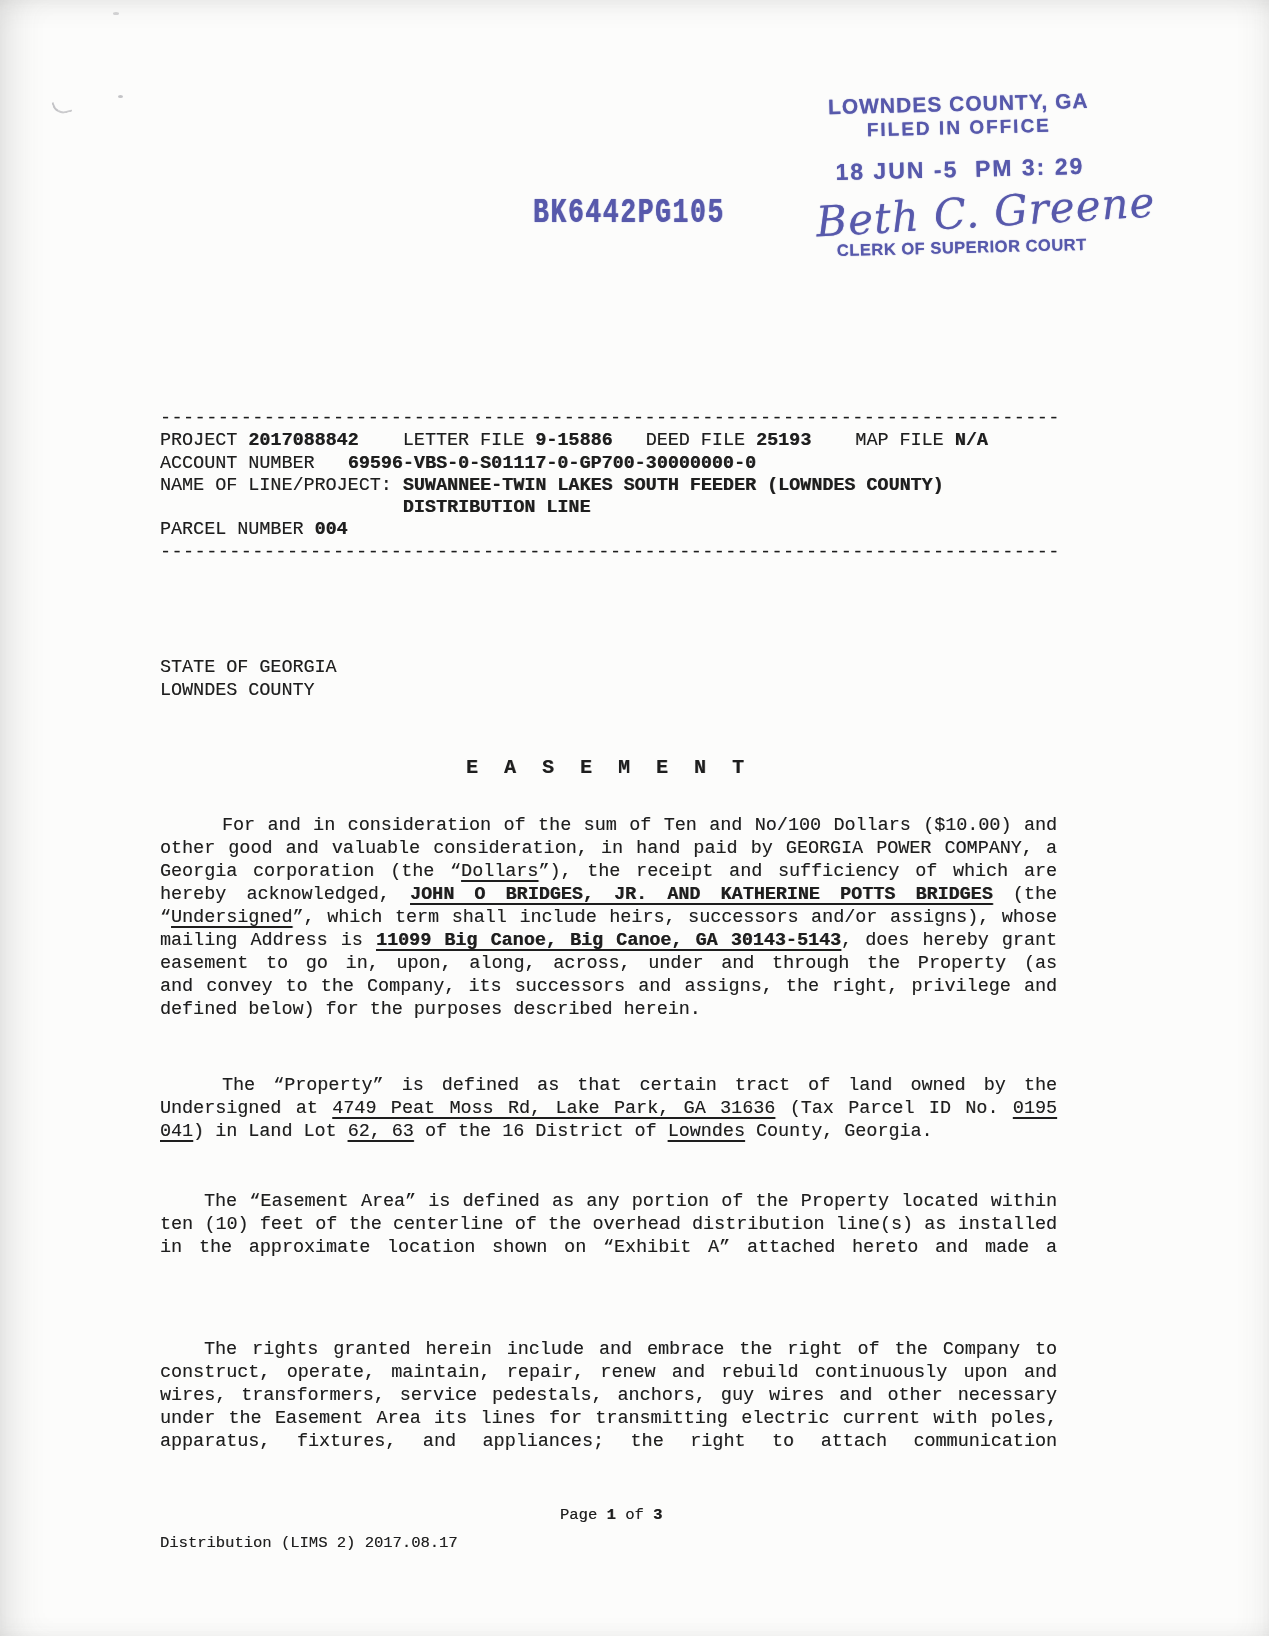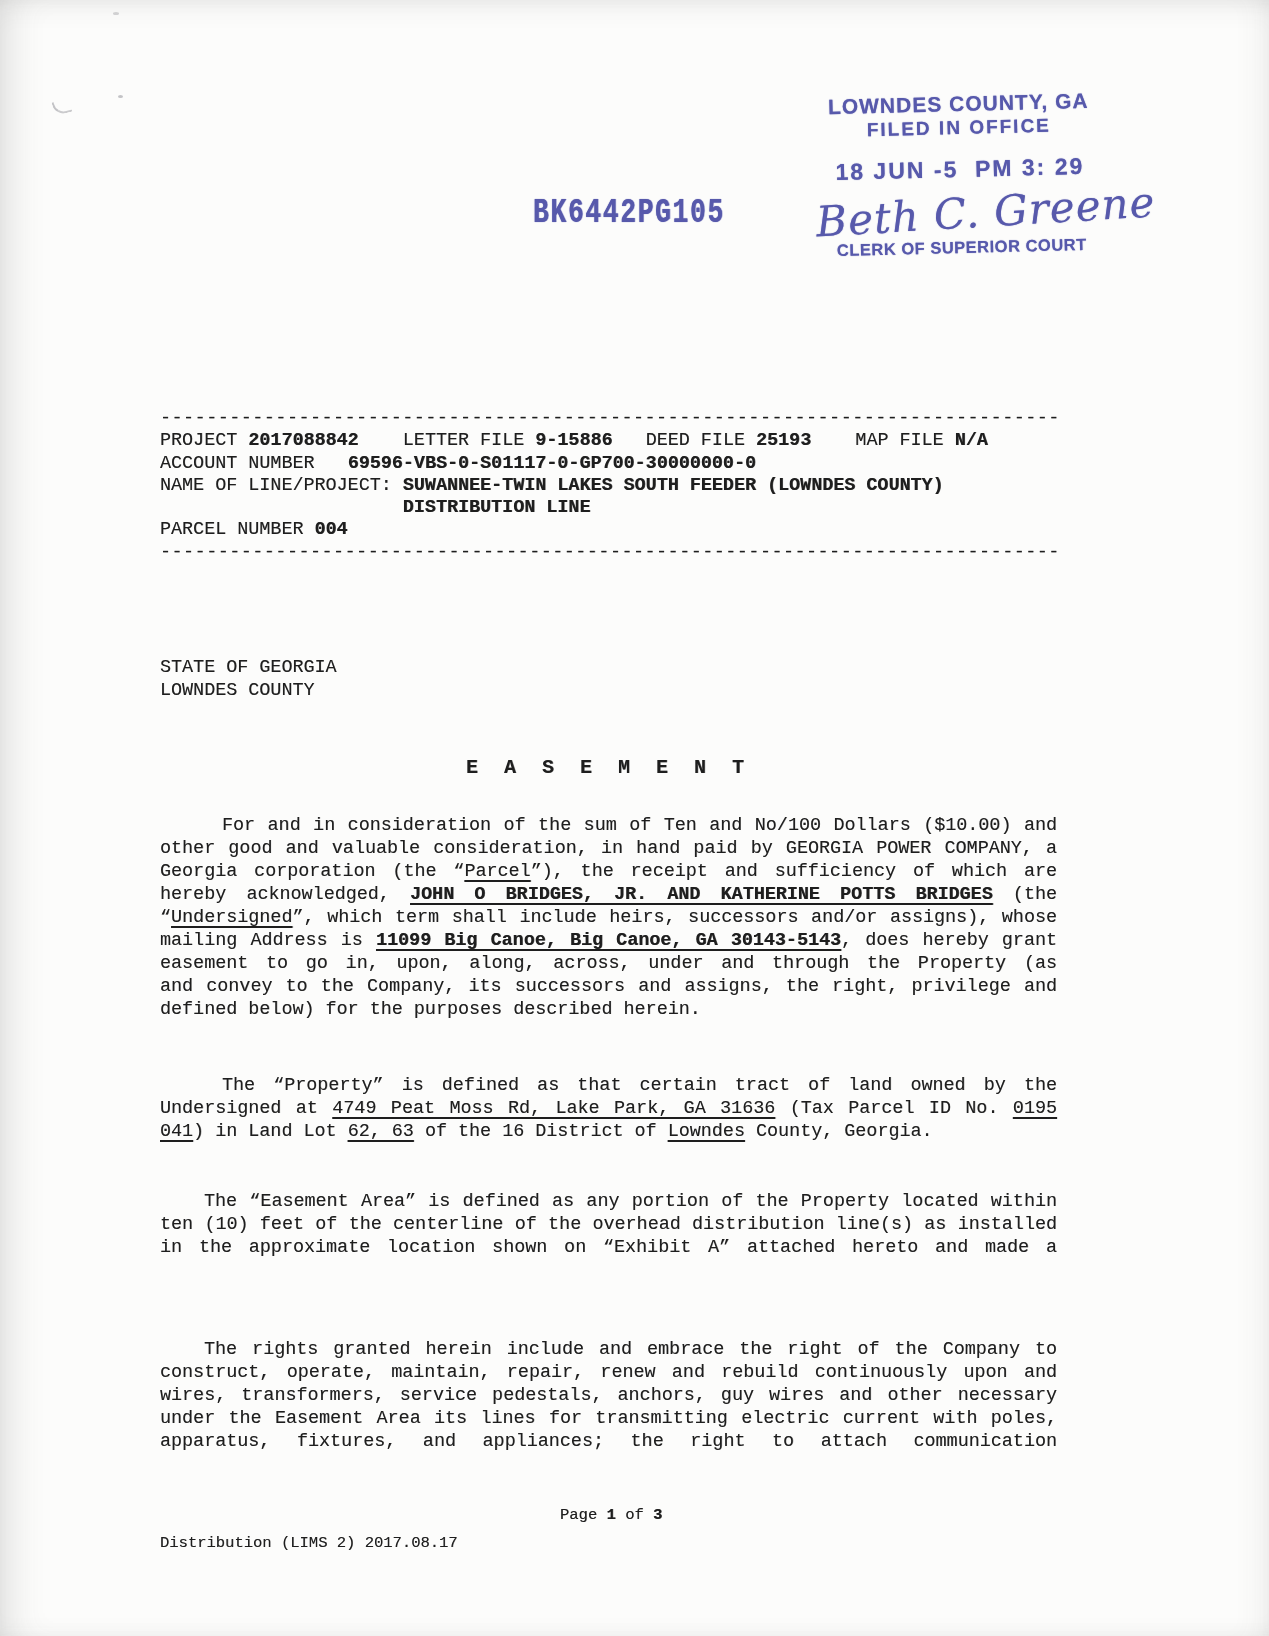--- a/index.html
+++ b/index.html
@@ -129,21 +129,21 @@
   <div class="state-block mono-text">
       <div class="t-line"><span>STATE OF GEORGIA</span></div>
       <div class="t-line"><span>LOWNDES COUNTY</span></div>
     </div>
 
   <div class="easement-title mono-text">E A S E M E N T</div>
 
   <div class="para para-1 mono-text">
       <div class="t-line just ind1"><span>For and in consideration of the sum of Ten and No/100 Dollars ($10.00) and</span></div>
       <div class="t-line just"><span>other good and valuable consideration, in hand paid by GEORGIA POWER COMPANY, a</span></div>
-      <div class="t-line just"><span>Georgia corporation (the “</span><span class="u">Parcel</span><span>”), the receipt and sufficiency of which are</span></div>
+      <div class="t-line just"><span>Georgia corporation (the “</span><span class="u">Dollars</span><span>”), the receipt and sufficiency of which are</span></div>
       <div class="t-line just"><span>hereby acknowledged, </span><span class="b u">JOHN O BRIDGES, JR. AND KATHERINE POTTS BRIDGES</span><span> (the</span></div>
       <div class="t-line just"><span>“</span><span class="u">Undersigned</span><span>”, which term shall include heirs, successors and/or assigns), whose</span></div>
       <div class="t-line just"><span>mailing Address is </span><span class="b u">11099 Big Canoe, Big Canoe, GA 30143-5143</span><span>, does hereby grant</span></div>
       <div class="t-line just"><span>easement to go in, upon, along, across, under and through the Property (as</span></div>
       <div class="t-line just"><span>and convey to the Company, its successors and assigns, the right, privilege and</span></div>
       <div class="t-line"><span>defined below) for the purposes described herein.</span></div>
     </div>
   <div class="para para-2 mono-text">
       <div class="t-line just ind1"><span>The “Property” is defined as that certain tract of land owned by the</span></div>
       <div class="t-line just"><span>Undersigned at </span><span class="u">4749 Peat Moss Rd, Lake Park, GA  31636</span><span> (Tax Parcel ID No. </span><span class="u">0195</span></div>

